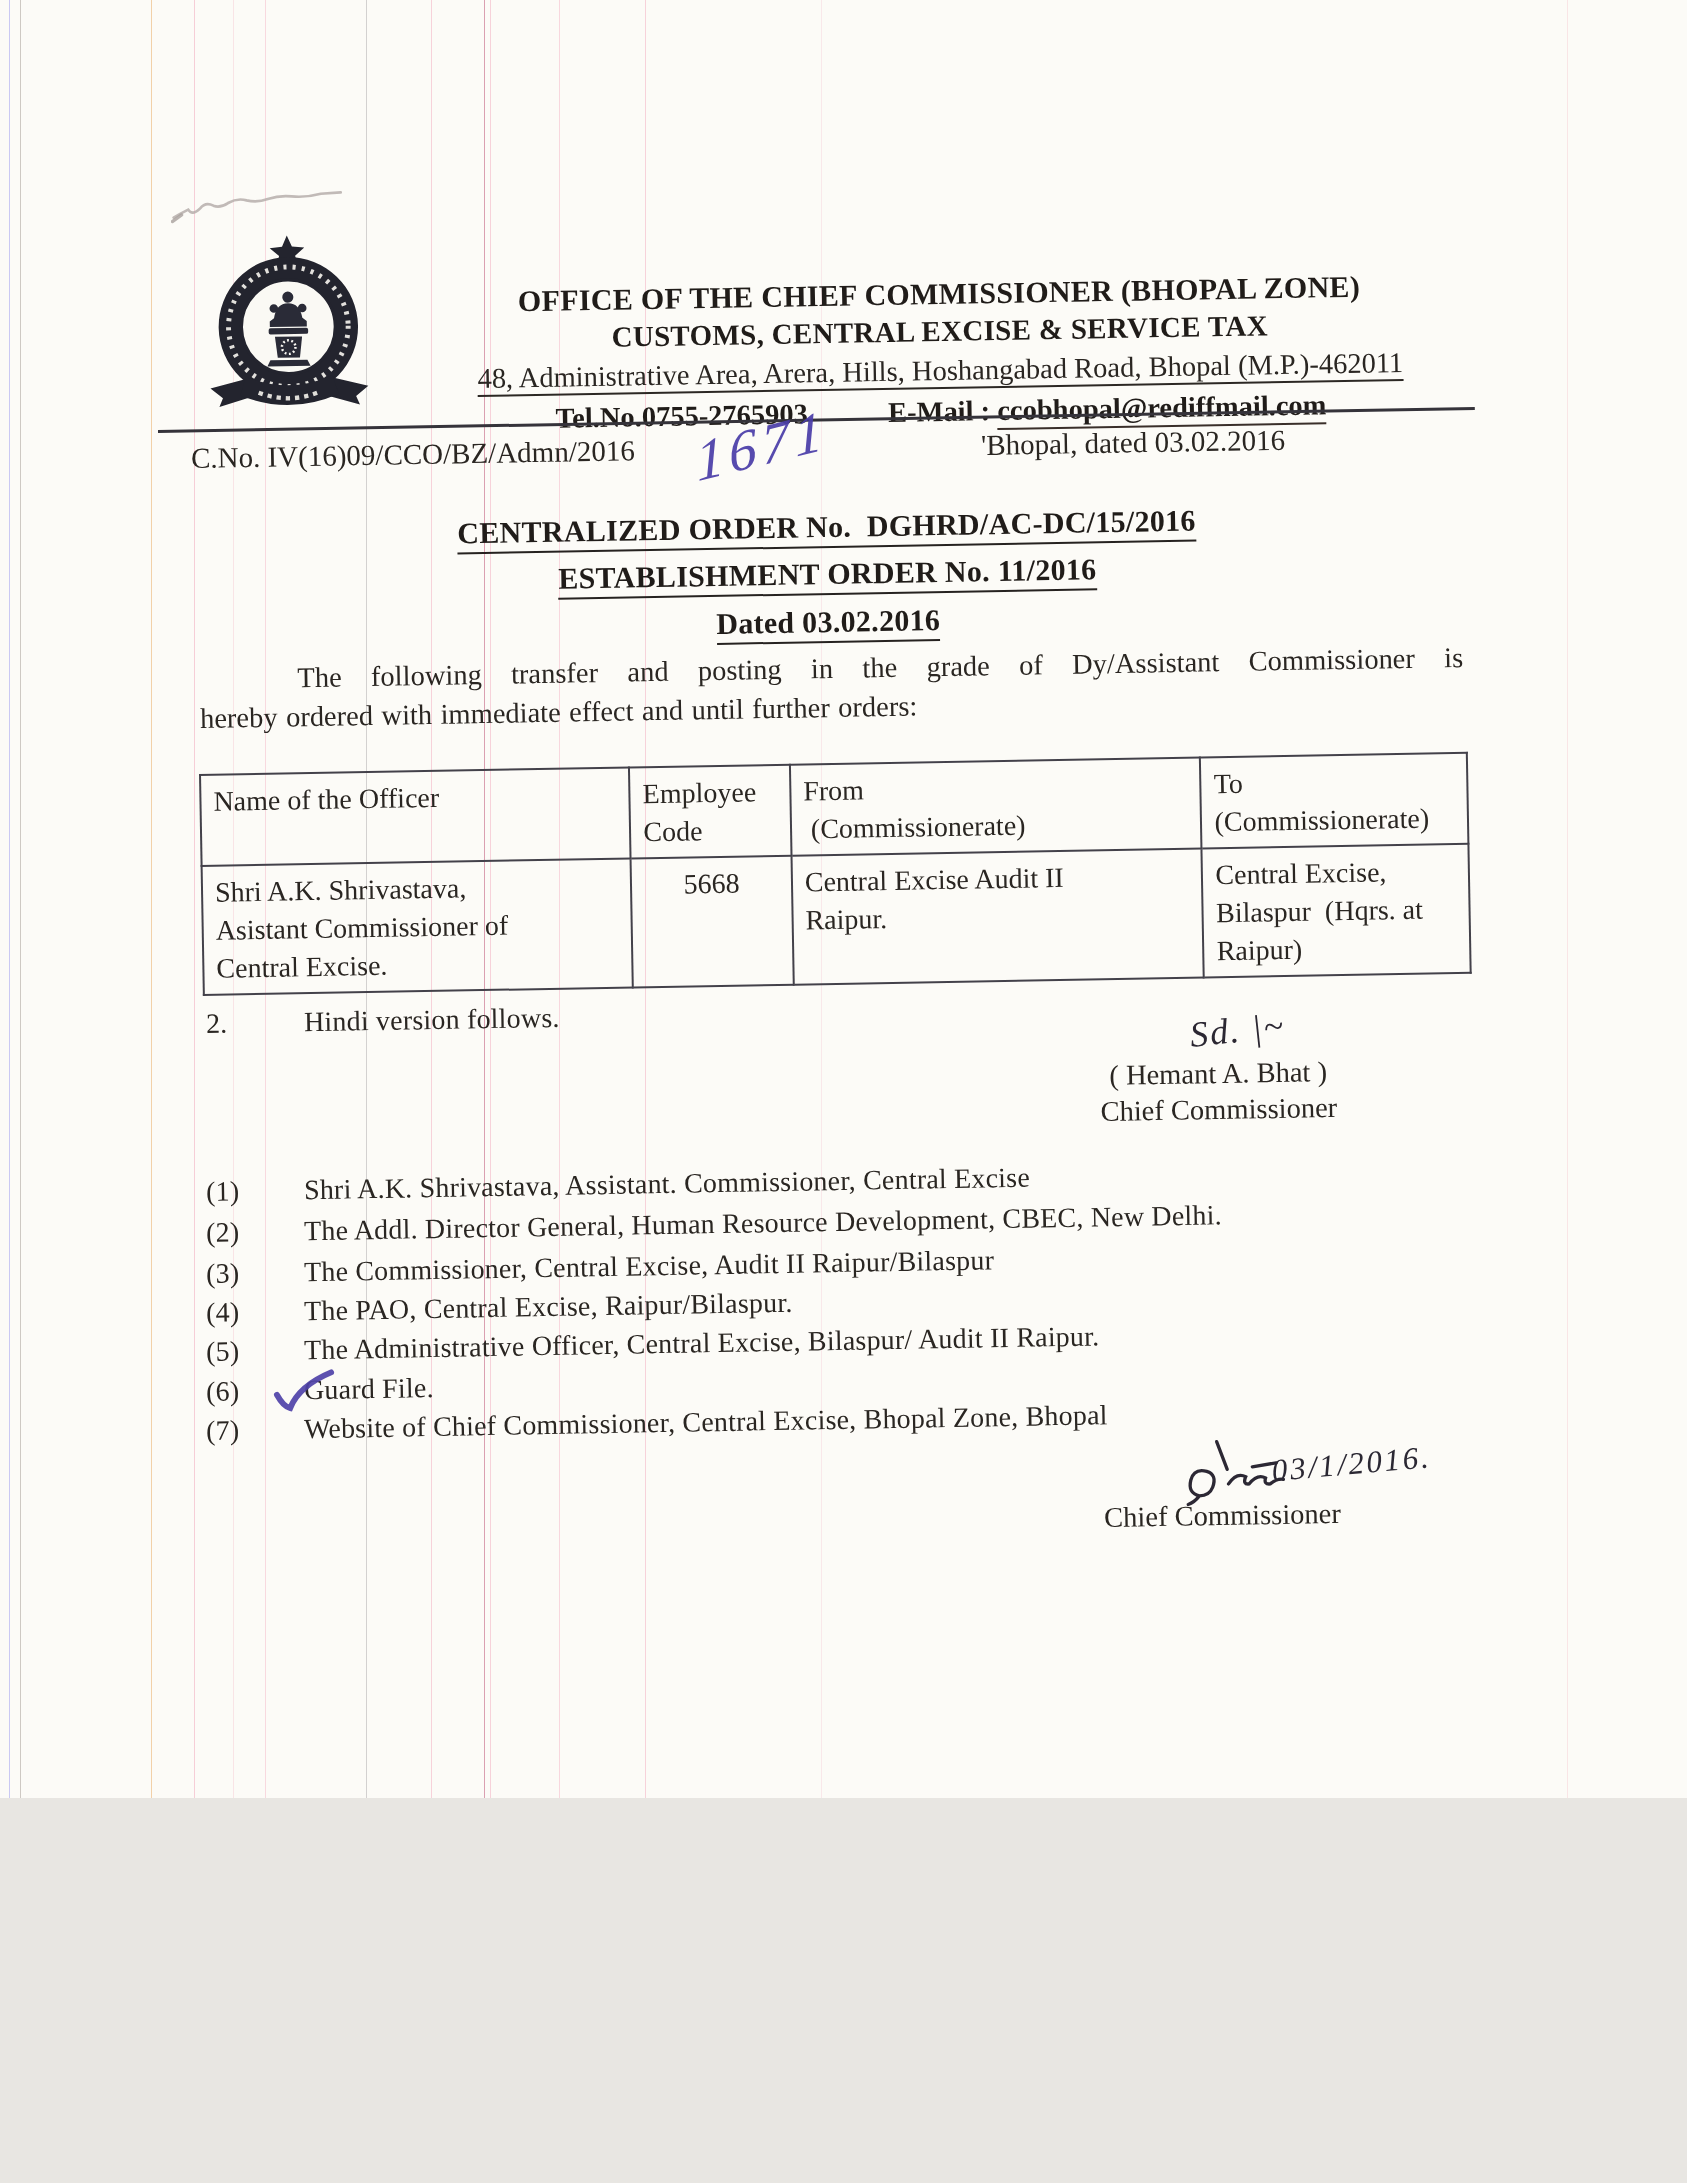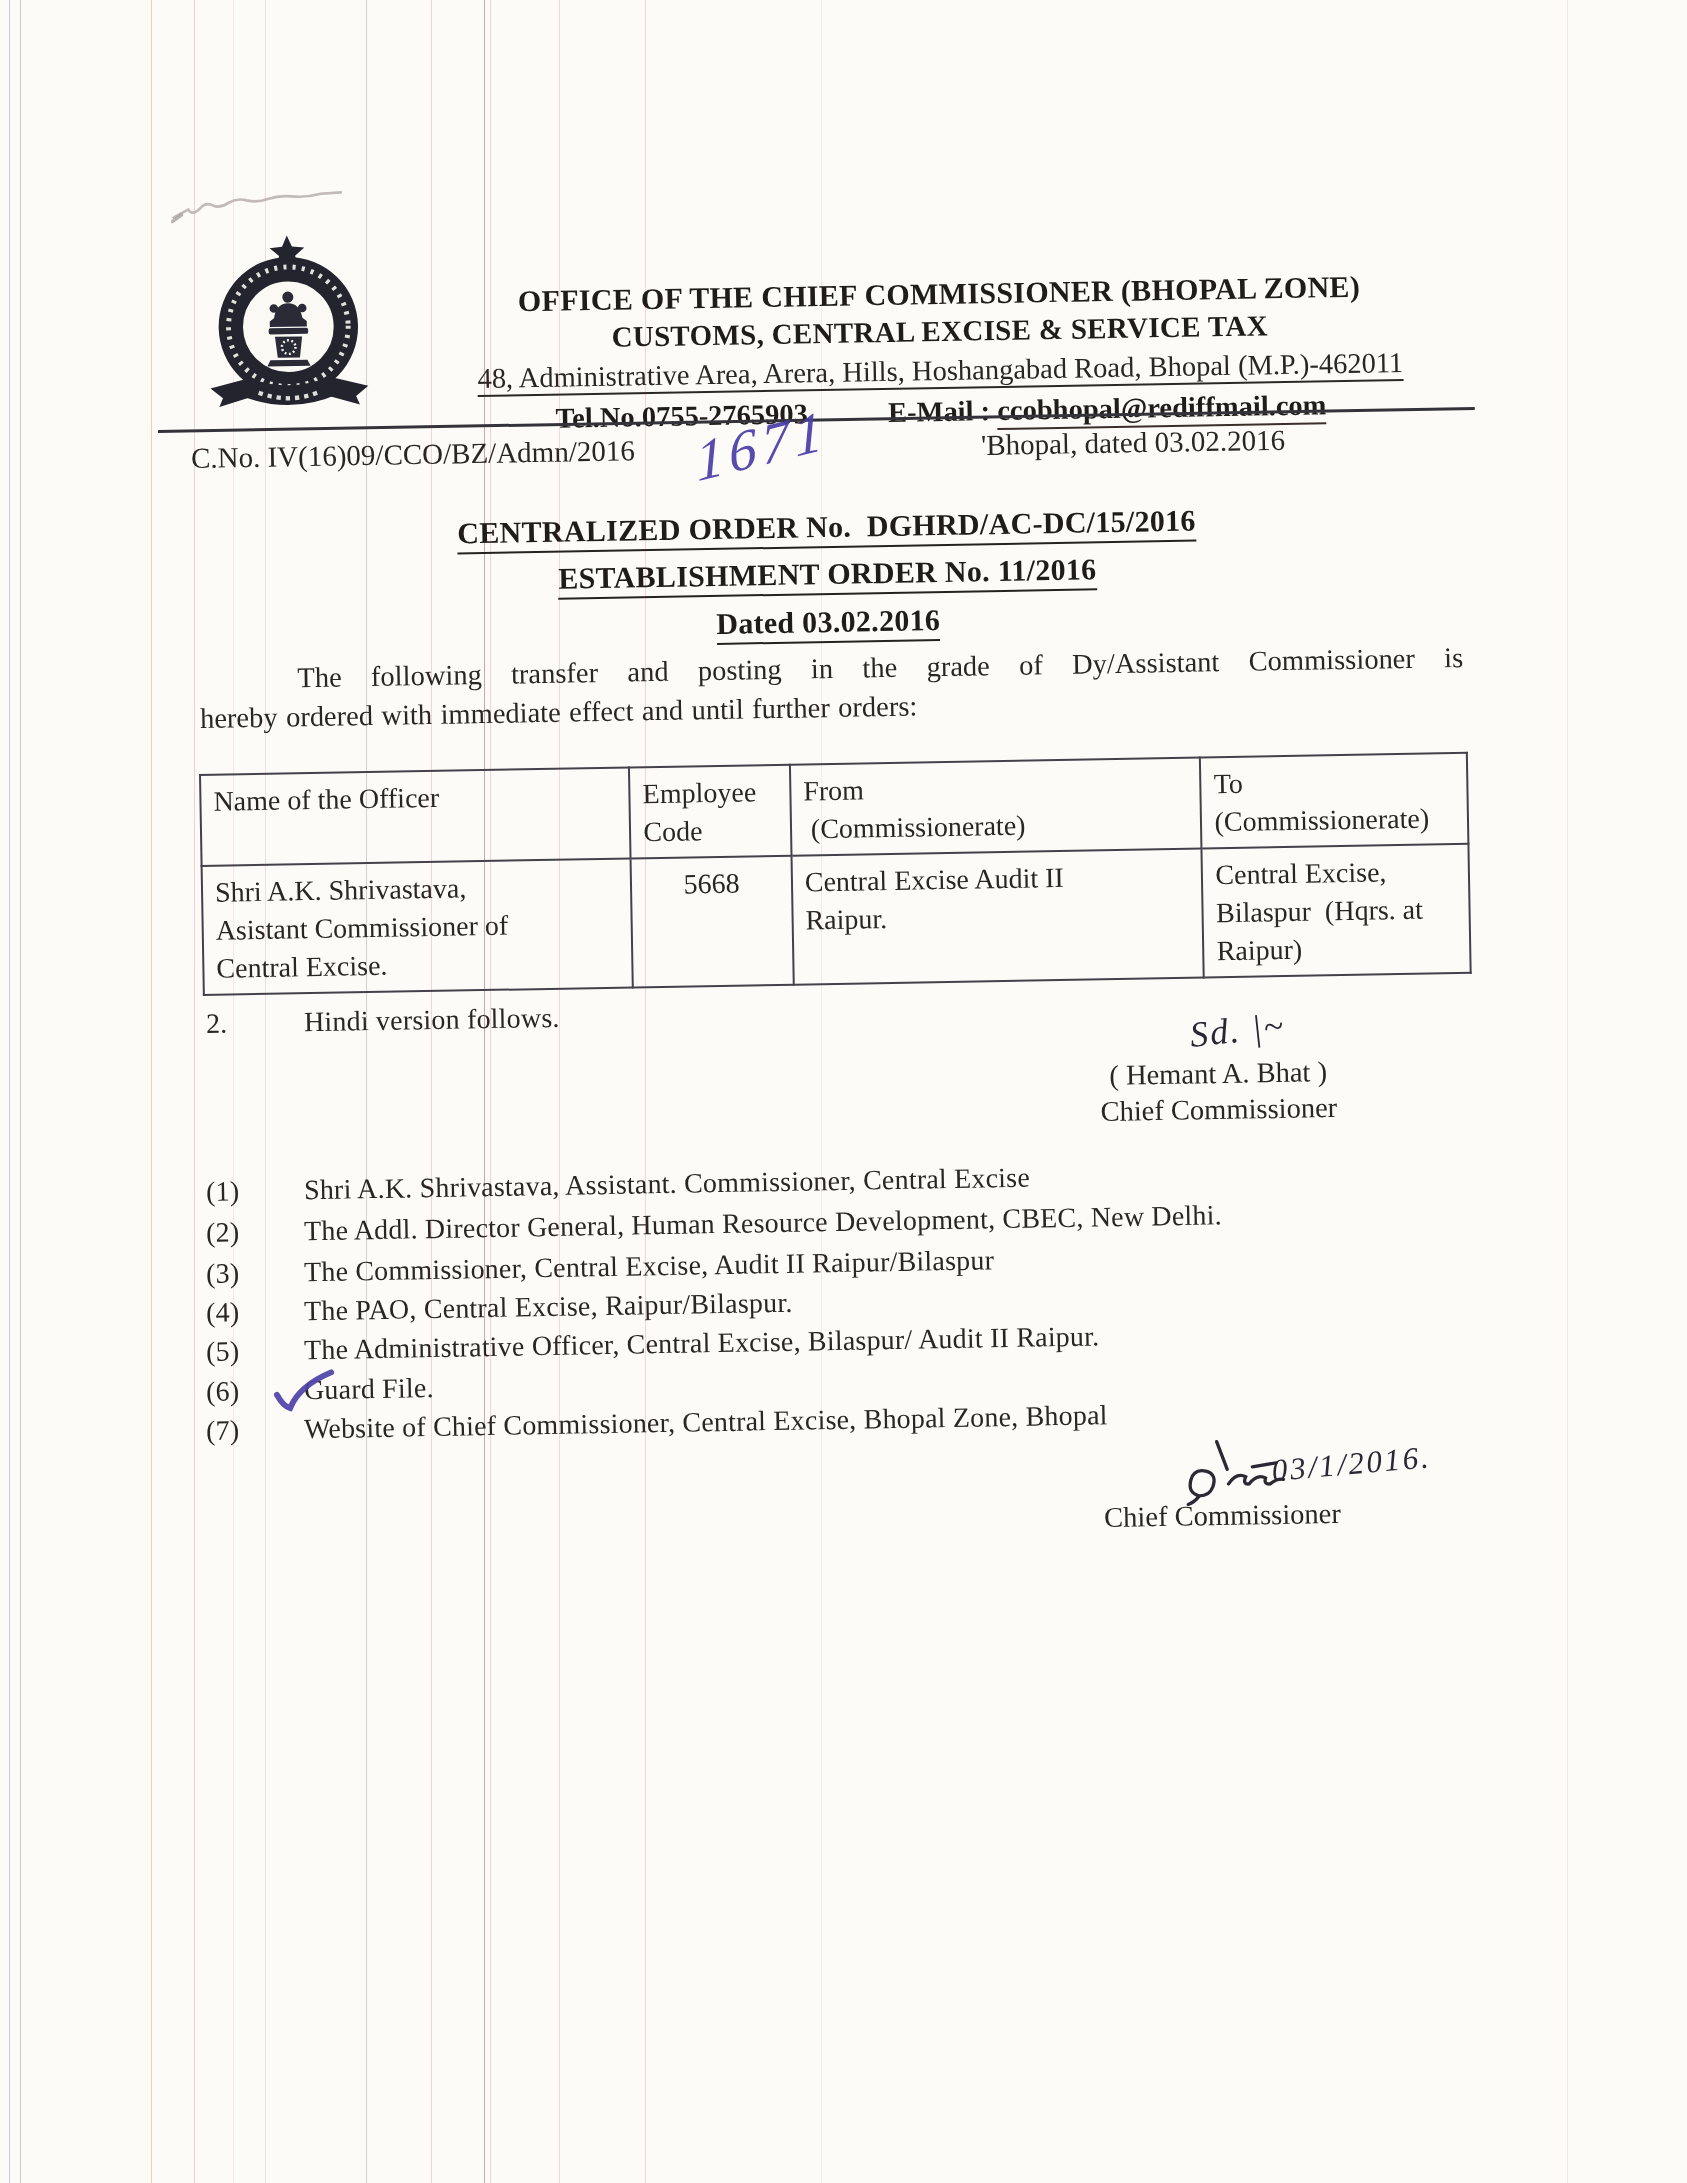--- a/index.html
+++ b/index.html
@@ -1,16 +1,16 @@
 <!DOCTYPE html>
 <html style="font-size:10.6px"><head>
 <meta charset="utf-8">
 <style>
   html,body{margin:0;padding:0;background:#e8e6e2;}
-  #page{position:relative;width:1688px;height:2183px;background:#fcfbf7;overflow:hidden;
+  #page{position:relative;width:1688px;height:1798px;background:#fcfbf7;overflow:hidden;
         font-family:"Liberation Serif",serif;color:#2a2622;}
   .abs{position:absolute;}
   .tiltL{transform:rotate(-1deg);transform-origin:0 50%;}
   .tiltT{transform:rotate(-1deg);transform-origin:0 0;}
   .tiltC{transform:rotate(-1deg);transform-origin:50% 50%;}
   .b{font-weight:bold;color:#201c19;}
   .scan-line{position:absolute;top:0;bottom:0;width:0.7px;pointer-events:none;}
   
   .hdr{left:424px;top:275px;width:1032px;text-align:center;}
   .hdr .l1{font-size:30px;line-height:38px;letter-spacing:0.3px;}

